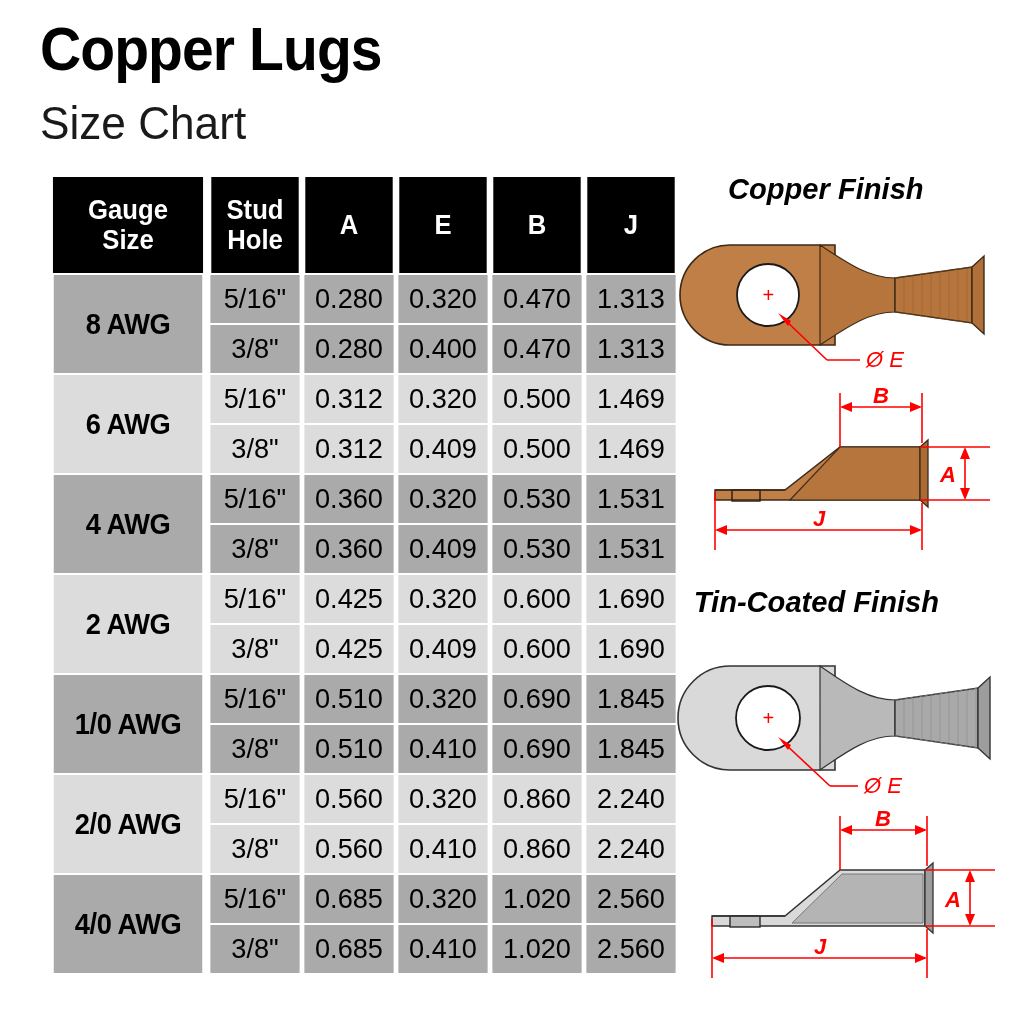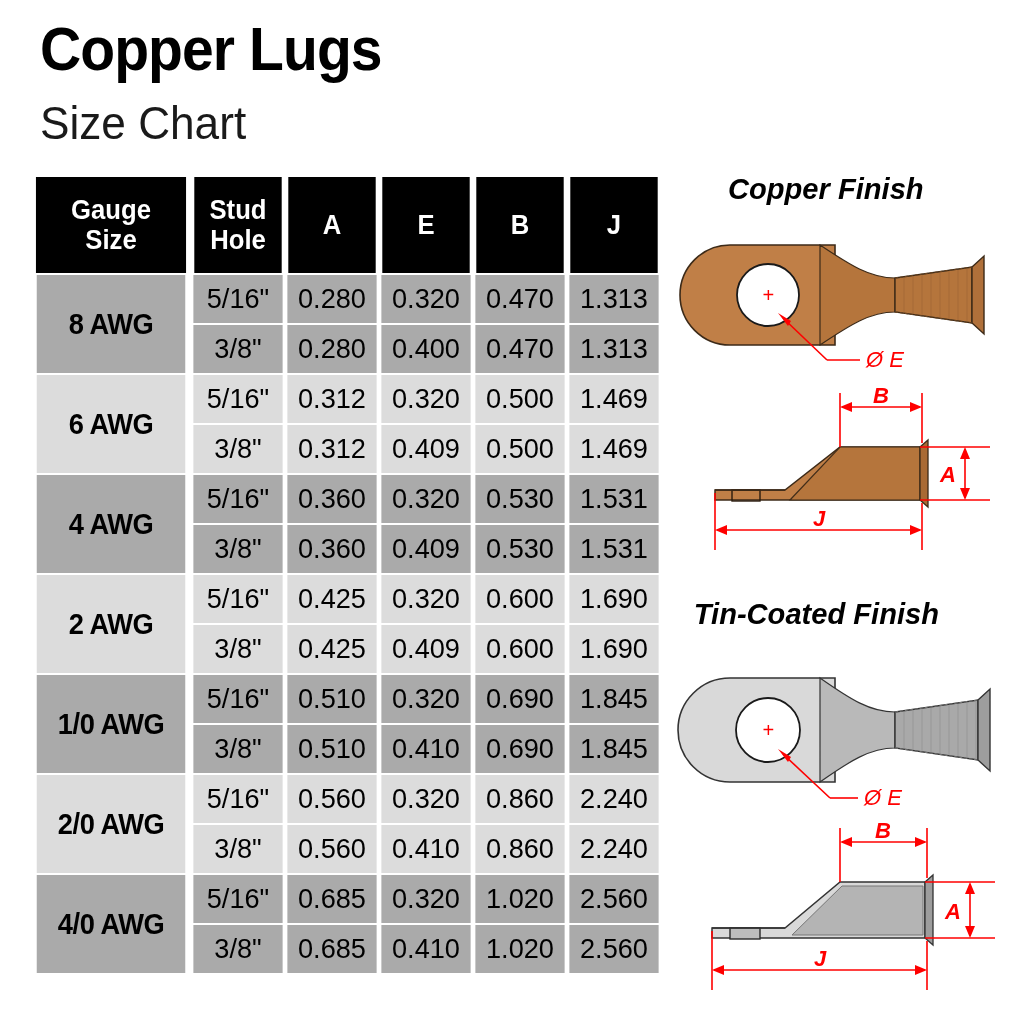--- a/index.html
+++ b/index.html
@@ -21,21 +21,21 @@
     transform:scaleX(0.92);transform-origin:left top;
   }
   .title-sub{
     position:absolute;left:40px;top:100px;
     font-size:46px;font-weight:300;line-height:1;
     color:#1a1a1a;
     transform:scaleX(0.96);transform-origin:left top;
   }
 
   
-  .tbl-wrap{position:absolute;left:30px;top:175px;width:622px;}
+  .tbl-wrap{position:absolute;left:47px;top:175px;width:622px;}
   table.size-chart{
     border-collapse:separate;border-spacing:2px;
     width:622px;table-layout:fixed;background:#ffffff;
   }
   table.size-chart th,table.size-chart td{
     padding:0;margin:0;text-align:center;vertical-align:middle;
   }
   table.size-chart thead th{
     background:#000000;color:#ffffff;
     font-size:27px;font-weight:bold;
@@ -287,21 +287,21 @@
           <line x1="232" y1="118" x2="232" y2="165"></line>
           <line x1="27" y1="145" x2="230" y2="145"></line>
           <polygon points="25,145 37,140 37,150" fill="#ff0000" stroke="none"></polygon>
           <polygon points="232,145 220,140 220,150" fill="#ff0000" stroke="none"></polygon>
         </g>
         <text x="129" y="141" font-size="22" fill="#ff0000" text-anchor="middle" font-weight="bold" font-family="'Liberation Sans',sans-serif">J</text>
       </svg>
     </div>
   </div>
 
-  <div class="panel" style="left:690px;top:583px;width:335px;height:420px;margin-top:12px;">
+  <div class="panel" style="left:690px;top:583px;width:335px;height:420px;">
 
     <div class="panel-title" style="left:0px;top:2px;">Tin-Coated Finish</div>
 
     <div class="fig" style="left:0px;top:55px;">
       <svg width="335" height="170" viewBox="0 0 335 170">
         <g>
           <path d="M40,28 L145,28 L145,132 L40,132 A52,52 0 0 1 40,28 Z" fill="#d9d9d9" stroke="#333333" stroke-width="1.6"></path>
           <path d="M130,28 C160,49 180,62 205,62 L205,98 C180,98 160,111 130,132 Z" fill="#b9b9b9" stroke="#333333" stroke-width="1.2"></path>
           <path d="M205,62 L288,50 L288,110 L205,98 Z" fill="#a9a9a9" stroke="#333333" stroke-width="1.4"></path>
           <path d="M288,50 L300,39 L300,121 L288,110 Z" fill="#9d9d9d" stroke="#333333" stroke-width="1.4"></path>

